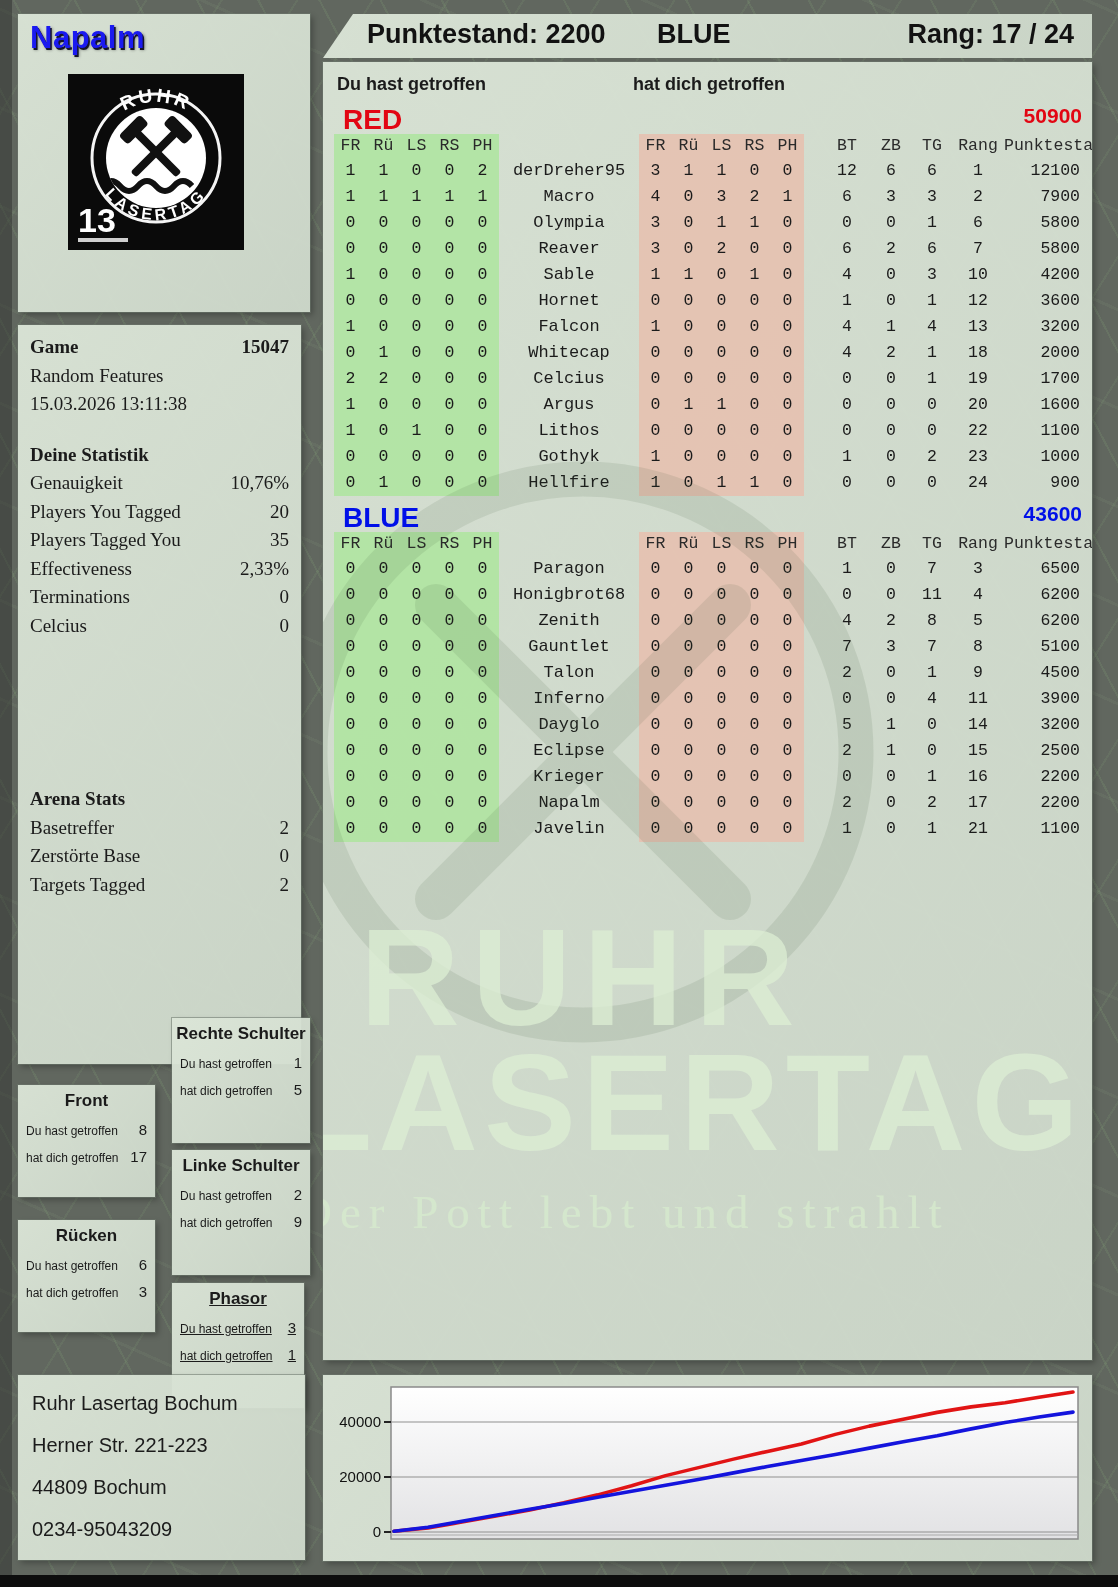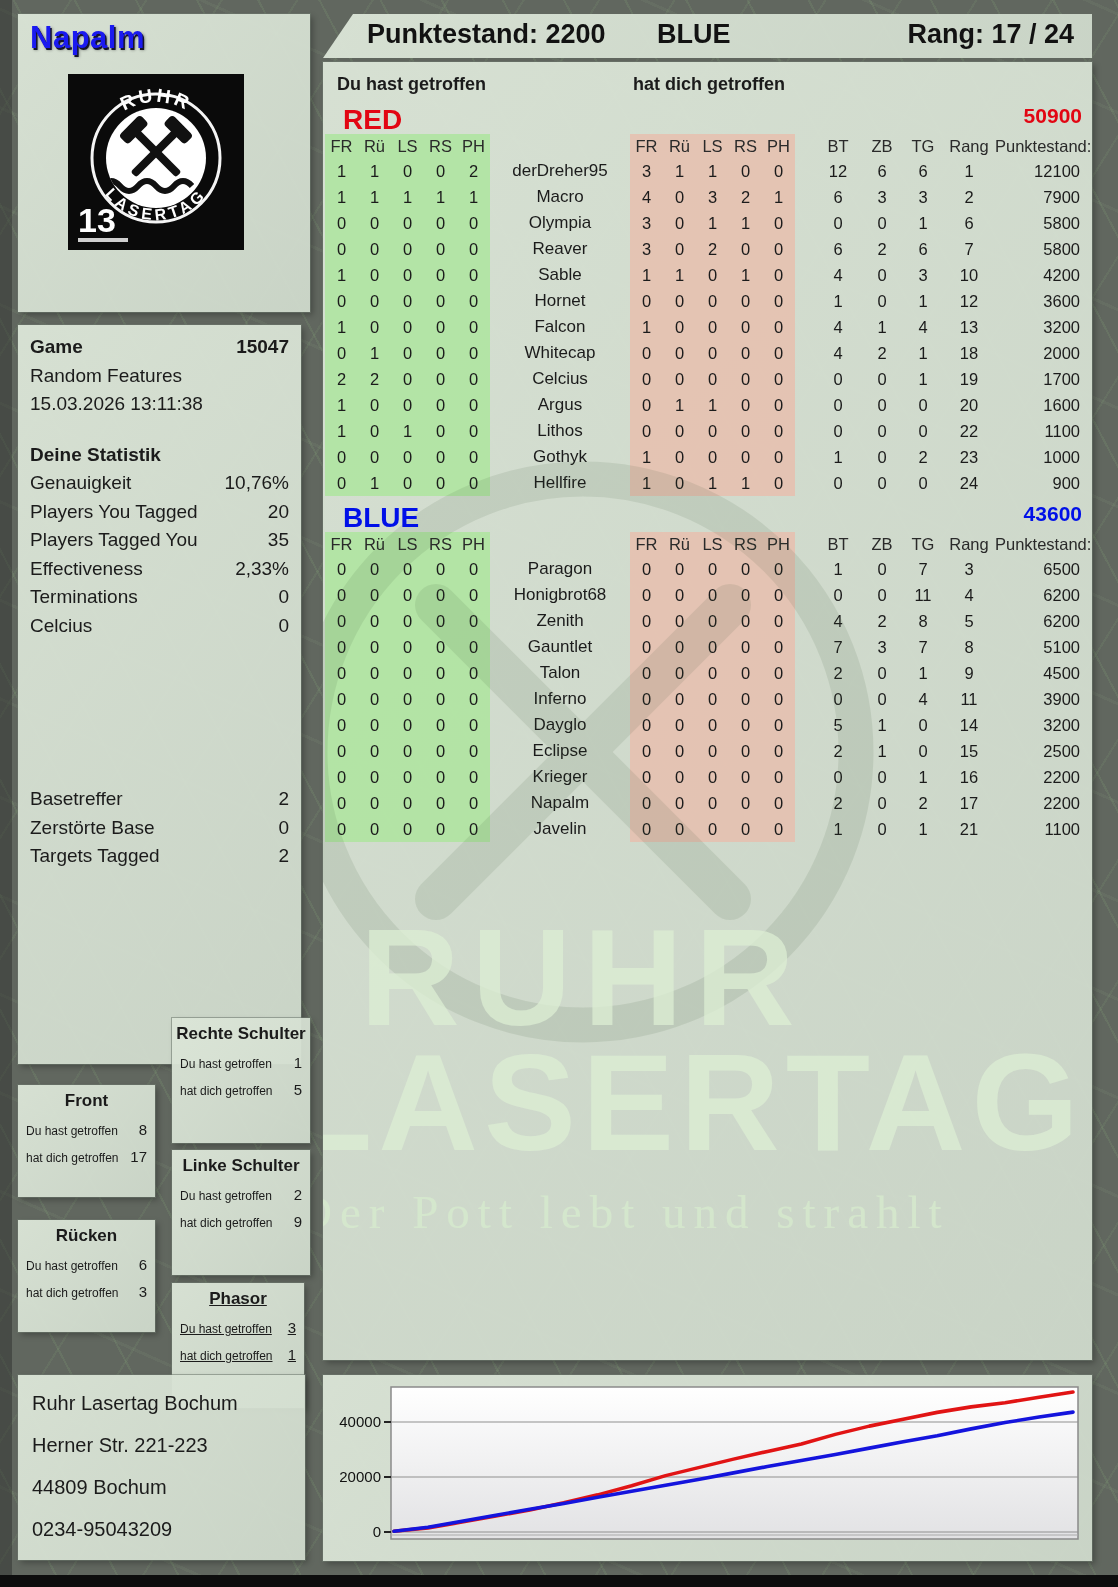--- a/index.html
+++ b/index.html
@@ -33,21 +33,21 @@
 
   
   .p-head{left:323px;top:14px;width:769px;height:44px;
     clip-path:polygon(30px 0,100% 0,100% 100%,0 100%);}
   .p-head .txt{position:absolute;top:5px;font-size:27px;font-weight:bold;color:#121212;}
   .h-punkte{left:44px;}
   .h-team{left:334px;}
   .h-rang{right:18px;}
 
   
-  .p-side{left:18px;top:325px;width:283px;height:739px;font-size:19px;}
+  .p-side{left:18px;top:325px;width:283px;height:739px;font-size:19px;font-family:Liberation Serif, serif;}
   .p-side .inner{position:absolute;left:12px;right:12px;top:8px;}
   .srow{display:flex;justify-content:space-between;line-height:28.5px;}
   .srow .lab{white-space:nowrap;}
   .bold{font-weight:bold;}
   .gap18{height:22px;}
 
   
   .zone{position:absolute;margin-top:40px;}
   .z-front{left:18px;top:1045px;width:137px;height:112px;}
   .z-ruecken{left:18px;top:1180px;width:137px;height:112px;}
@@ -72,23 +72,23 @@
   .wm-logo{position:absolute;left:-90px;top:340px;opacity:.10;pointer-events:none;}
 
   .sec-heads{position:relative;margin:12px 0 4px 14px;height:24px;}
   .sec-heads span{font-size:18px;font-weight:bold;position:absolute;top:0;}
   .sh-dich{left:296px;}
 
   .team-head{position:relative;height:30px;margin:6px 10px 0 8px;}
   .team-head .tn{position:absolute;left:12px;top:0;font-size:28px;font-weight:bold;}
   .team-head .tt{position:absolute;right:0;top:0;font-size:21px;font-weight:bold;}
 
-  .trow{display:grid;margin-left:2px;
+  .trow{display:grid;margin-left:11px;
     grid-template-columns:repeat(5,33px) 140px repeat(5,33px) 20px 46px 42px 40px 52px 1fr;
-    height:26px;line-height:26px;}
+    height:26px;line-height:26px;font-family:Liberation Mono, monospace;}
   .trow.head{height:24px;line-height:24px;font-size:15px;color:#2a2a2a;}
   .c{text-align:center;font-size:16.5px;}
   .c.g{background:rgba(176,228,162,.92);}
   .c.r{background:rgba(229,193,177,.92);}
   .c.nm{font-size:17px;}
   .c.pts{text-align:right;padding-right:12px;}
 
   
   .p-chart{left:323px;top:1375px;width:769px;height:186px;}
 </style>
@@ -177,20 +177,23 @@
         <div class="srow">
           <span class="lab">Terminations</span>
           <span>0</span>
         </div>
         <div class="srow">
           <span class="lab">Celcius</span>
           <span>0</span>
         </div>
       </div>
     <div style="height:145px"></div>
+    <div class="srow">
+      <span class="lab bold">Arena Stats</span>
+    </div>
     <div id="arena-rows">
         <div class="srow">
           <span class="lab">Basetreffer</span>
           <span>2</span>
         </div>
         <div class="srow">
           <span class="lab">Zerstörte Base</span>
           <span>0</span>
         </div>
         <div class="srow">

